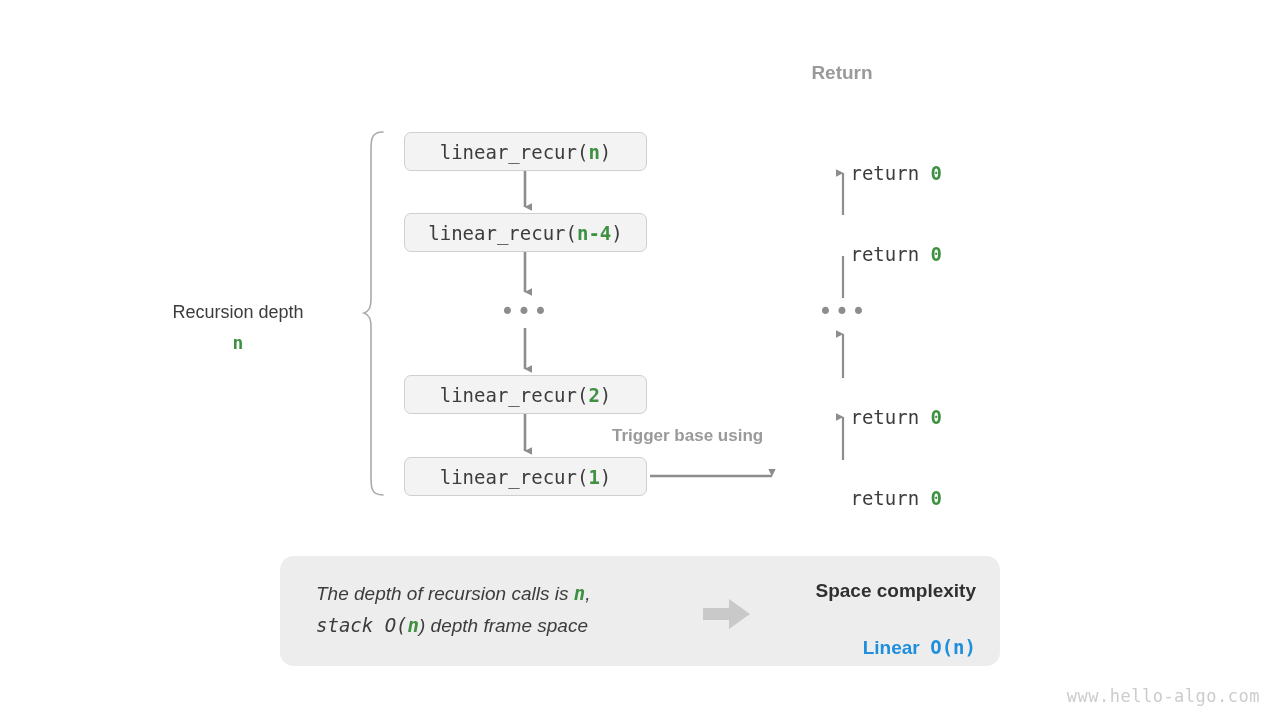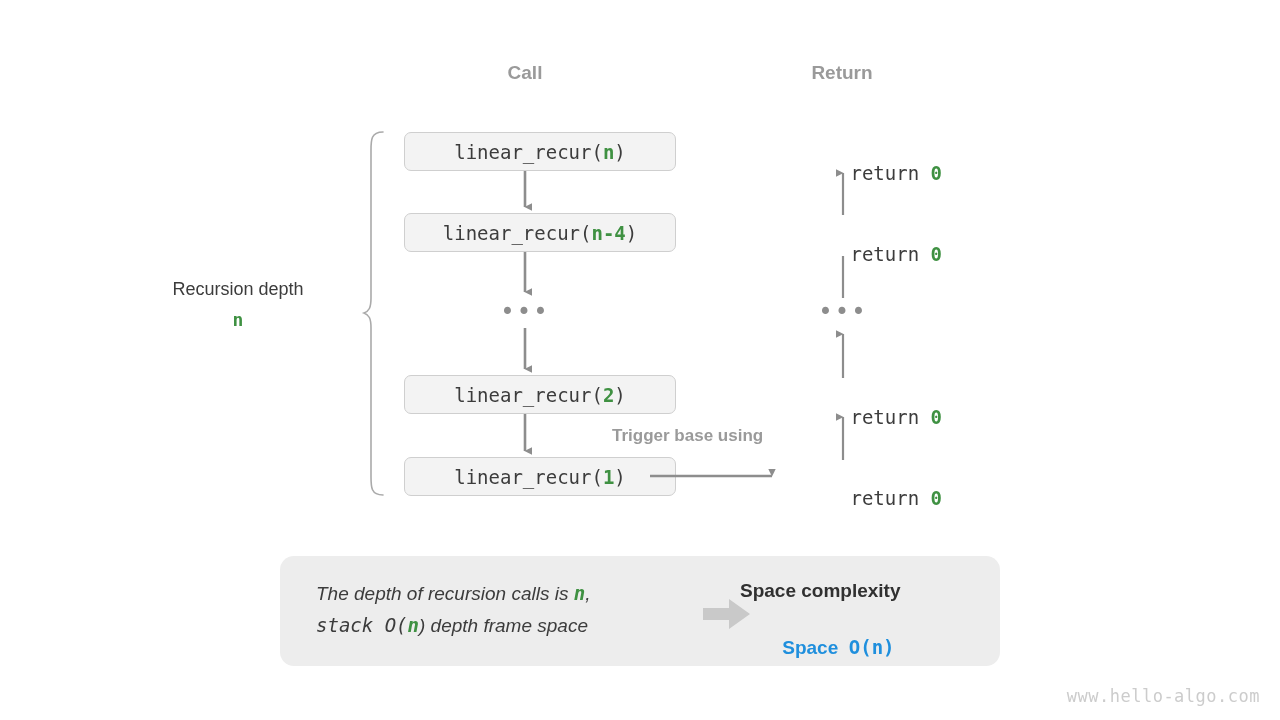--- a/index.html
+++ b/index.html
@@ -23,21 +23,21 @@
     text-align: center;
     white-space: nowrap;
   }
   #head-call   { left: 425px; top: 62px; width: 200px; }
   #head-return { left: 742px; top: 62px; width: 200px; }
 
   
   .call-box {
     position: absolute;
     left: 404px;
-    width: 272px;
+    width: 243px;
     height: 39px;
     background: #f3f3f3;
     border: 1.3px solid #cfcfcf;
     border-radius: 7px;
     display: flex;
     align-items: center;
     justify-content: center;
     font-family: "DejaVu Sans Mono", monospace;
     font-size: 19px;
     color: #3c3c3c;
@@ -78,21 +78,21 @@
     position: absolute;
     left: 0; top: 0;
     width: 1280px; height: 720px;
     pointer-events: none;
   }
 
   
   #depth-label {
     position: absolute;
     left: 110px;
-    top: 276px;
+    top: 299px;
     width: 256px;
     text-align: center;
     font-size: 18px;
     color: #3c3c3c;
     line-height: 1.5;
   }
   #depth-value {
     display: block;
     font-family: "DejaVu Sans Mono", monospace;
     font-size: 18px;
@@ -135,21 +135,21 @@
     color: #3f9142;
     font-weight: bold;
     font-family: "DejaVu Sans Mono", monospace;
   }
   #info-left .mono { font-family: "DejaVu Sans Mono", monospace; }
   #info-right {
     position: absolute;
     left: 460px;
     top: 24px;
     width: 236px;
-    text-align: left;
+    text-align: right;
   }
   #complexity-title {
     font-size: 19px;
     font-weight: bold;
     color: #303030;
     white-space: nowrap;
   }
   #complexity-value {
     margin-top: 12px;
     font-size: 19px;
@@ -168,21 +168,20 @@
     font-size: 17px;
     color: #cccccc;
     letter-spacing: 0.5px;
   }
 </style>
 </head>
 <body>
 
 <div class="stage">
 
-  <div class="col-head" id="head-call">Call</div>
   <div class="col-head" id="head-return">Return</div>
 
   <div class="call-box" style="top:132px">
     <span>linear_recur(</span><span class="arg">n</span><span>)</span>
   </div>
   <div class="call-box" style="top:213px">
     <span>linear_recur(</span><span class="arg">n-4</span><span>)</span>
   </div>
   <div class="call-box" style="top:375px">
     <span>linear_recur(</span><span class="arg">2</span><span>)</span>
@@ -278,20 +277,20 @@
       </div>
     </div>
 
     <svg style="position:absolute;left:423px;top:42px;width:48px;height:32px" viewBox="0 0 48 32">
       <path d="M0,10 L26,10 L26,1 L47,16 L26,31 L26,22 L0,22 Z" fill="#c9c9c9"></path>
     </svg>
 
     <div id="info-right">
       <div id="complexity-title">Space complexity</div>
       <div id="complexity-value">
-        <span>Space</span><span>&nbsp;&nbsp;</span><span class="mono">O(n)</span>
+        <span>Linear</span><span>&nbsp;&nbsp;</span><span class="mono">O(n)</span>
       </div>
     </div>
   </div>
 
   <div id="watermark">www.hello-algo.com</div>
 
 </div>
 
 </body></html>

